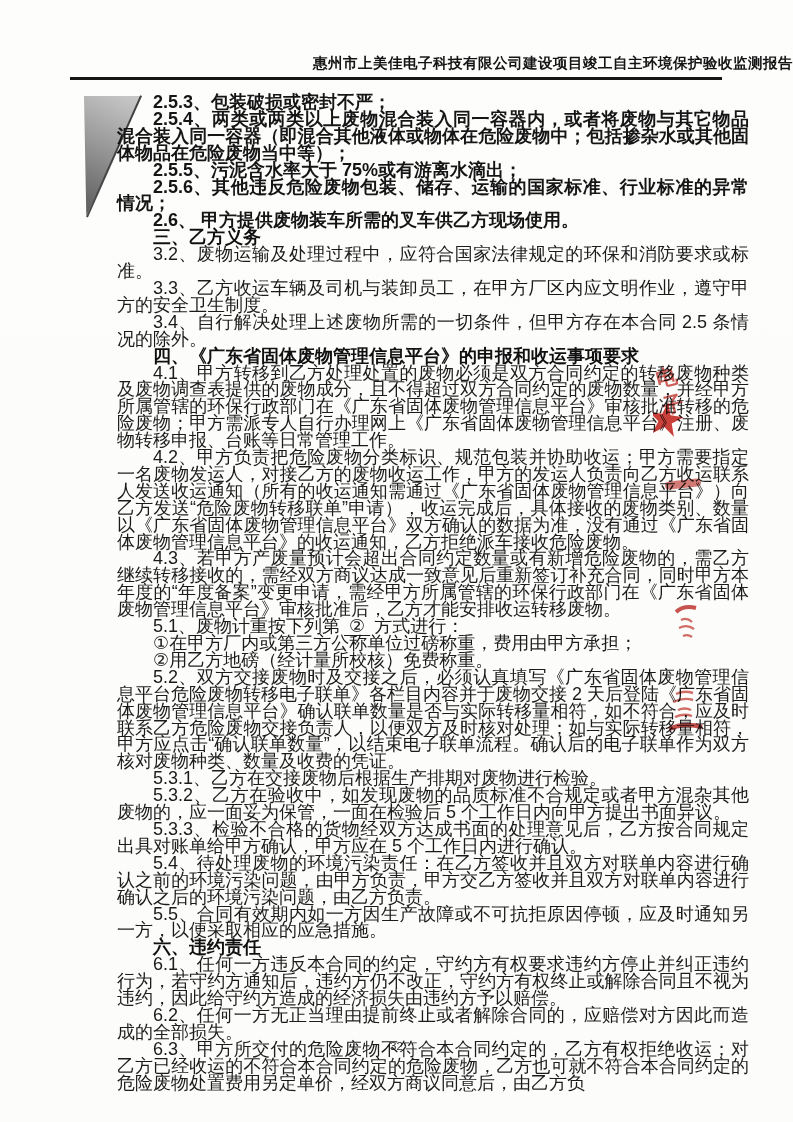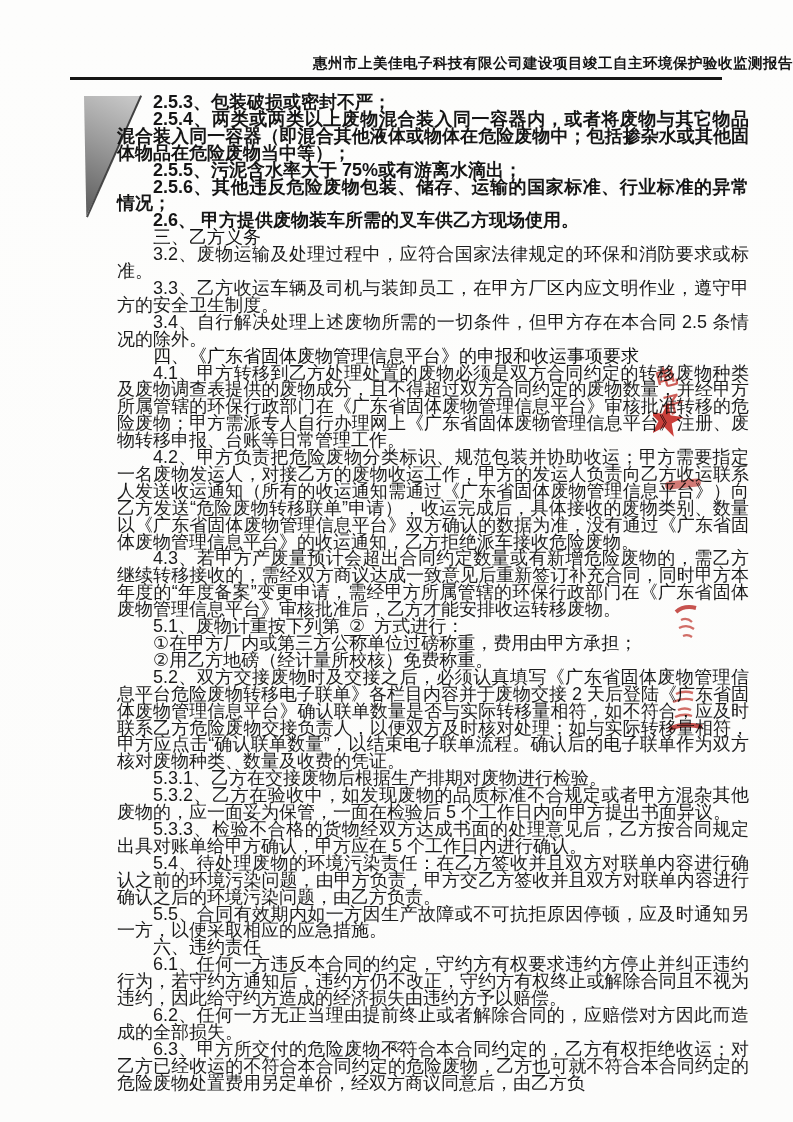--- a/index.html
+++ b/index.html
@@ -28,21 +28,21 @@
   }
   
   .contract-body {
     position:absolute; left:85px; top:94px; width:632px;
     font-size:18px; line-height:16.9px;
     color:#1b1b1b;
     text-align:justify;
     margin-left:32px;
   }
   .para { margin:0; text-indent:2em; }
-  .s-heading  { font-weight:400; color:#101010; }
+  .s-heading  { font-weight:700; color:#101010; }
   .s-semibold { font-weight:600; color:#151515; }
   .s-normal   { font-weight:400; }
   .u { text-decoration:underline; text-underline-offset:3px; padding:0 4px; }
   
   .fold-artifact {
     position:absolute; left:84px; top:96px; width:58px; height:120px;
     clip-path:polygon(0 0,100% 0,4% 100%);
     background:linear-gradient(205deg,#c6c6c6 5%,#9a9a9a 45%,#5f5f5f 95%);
   }
   .fold-edge {

